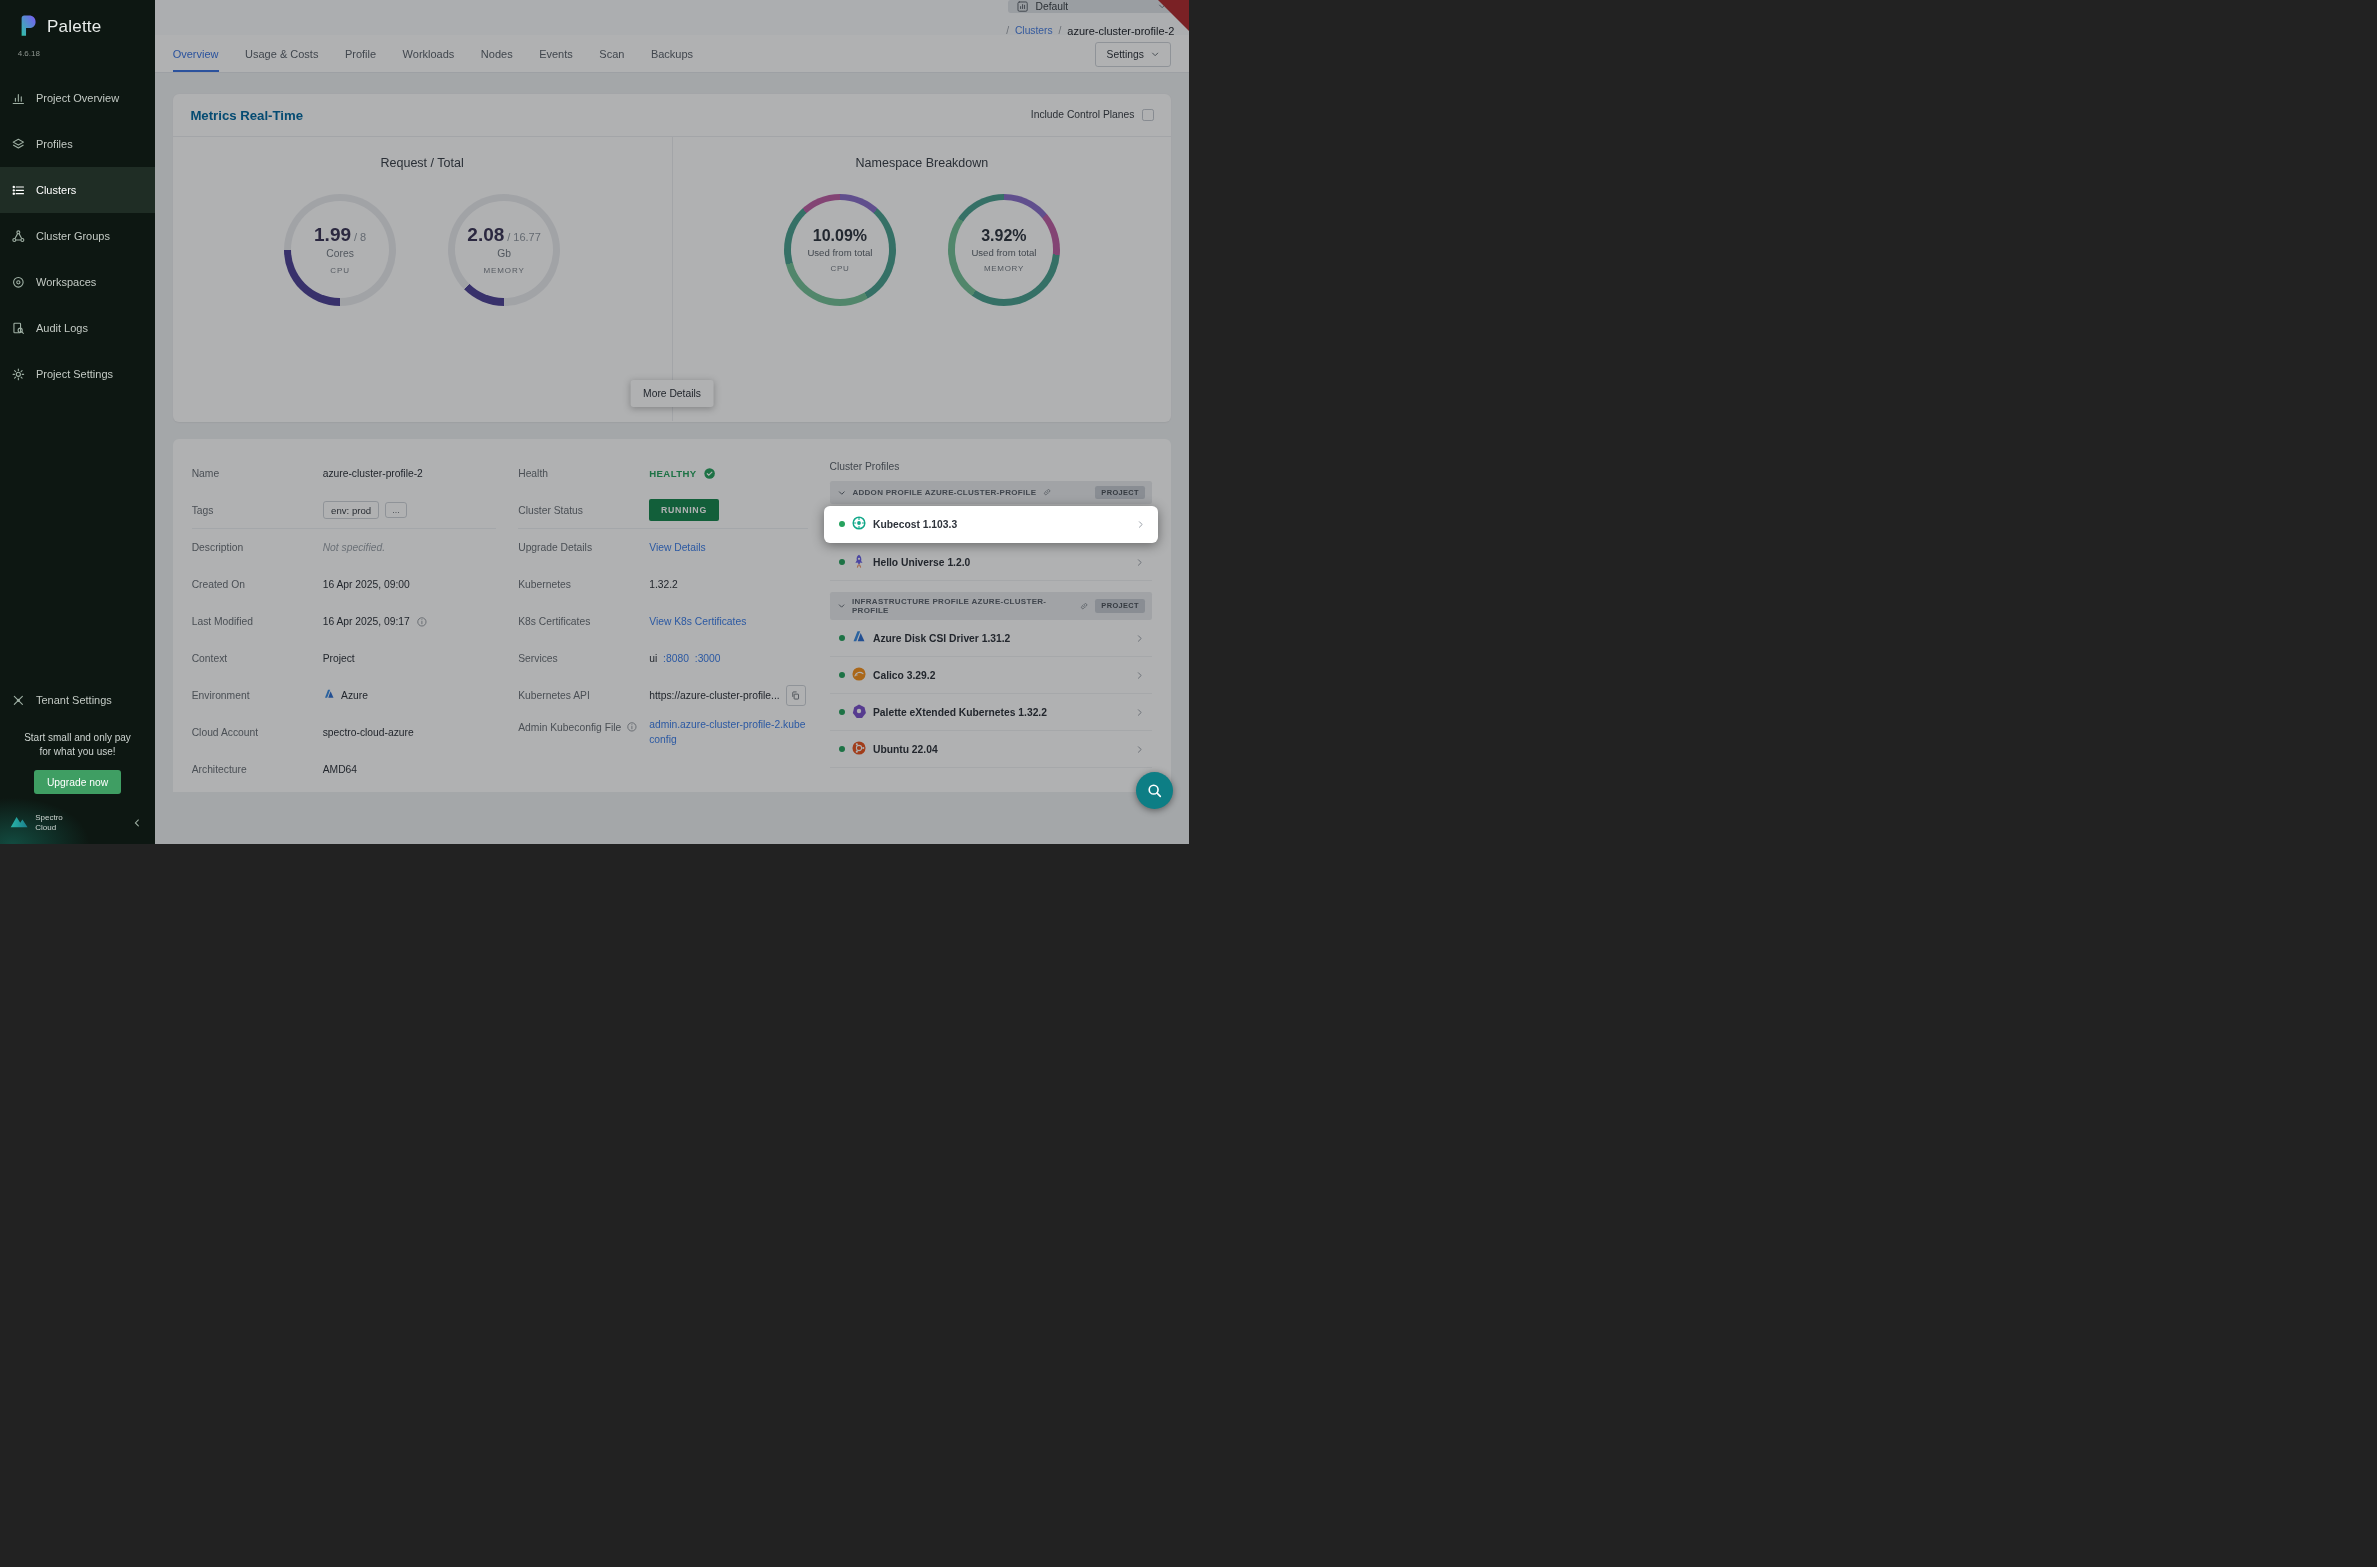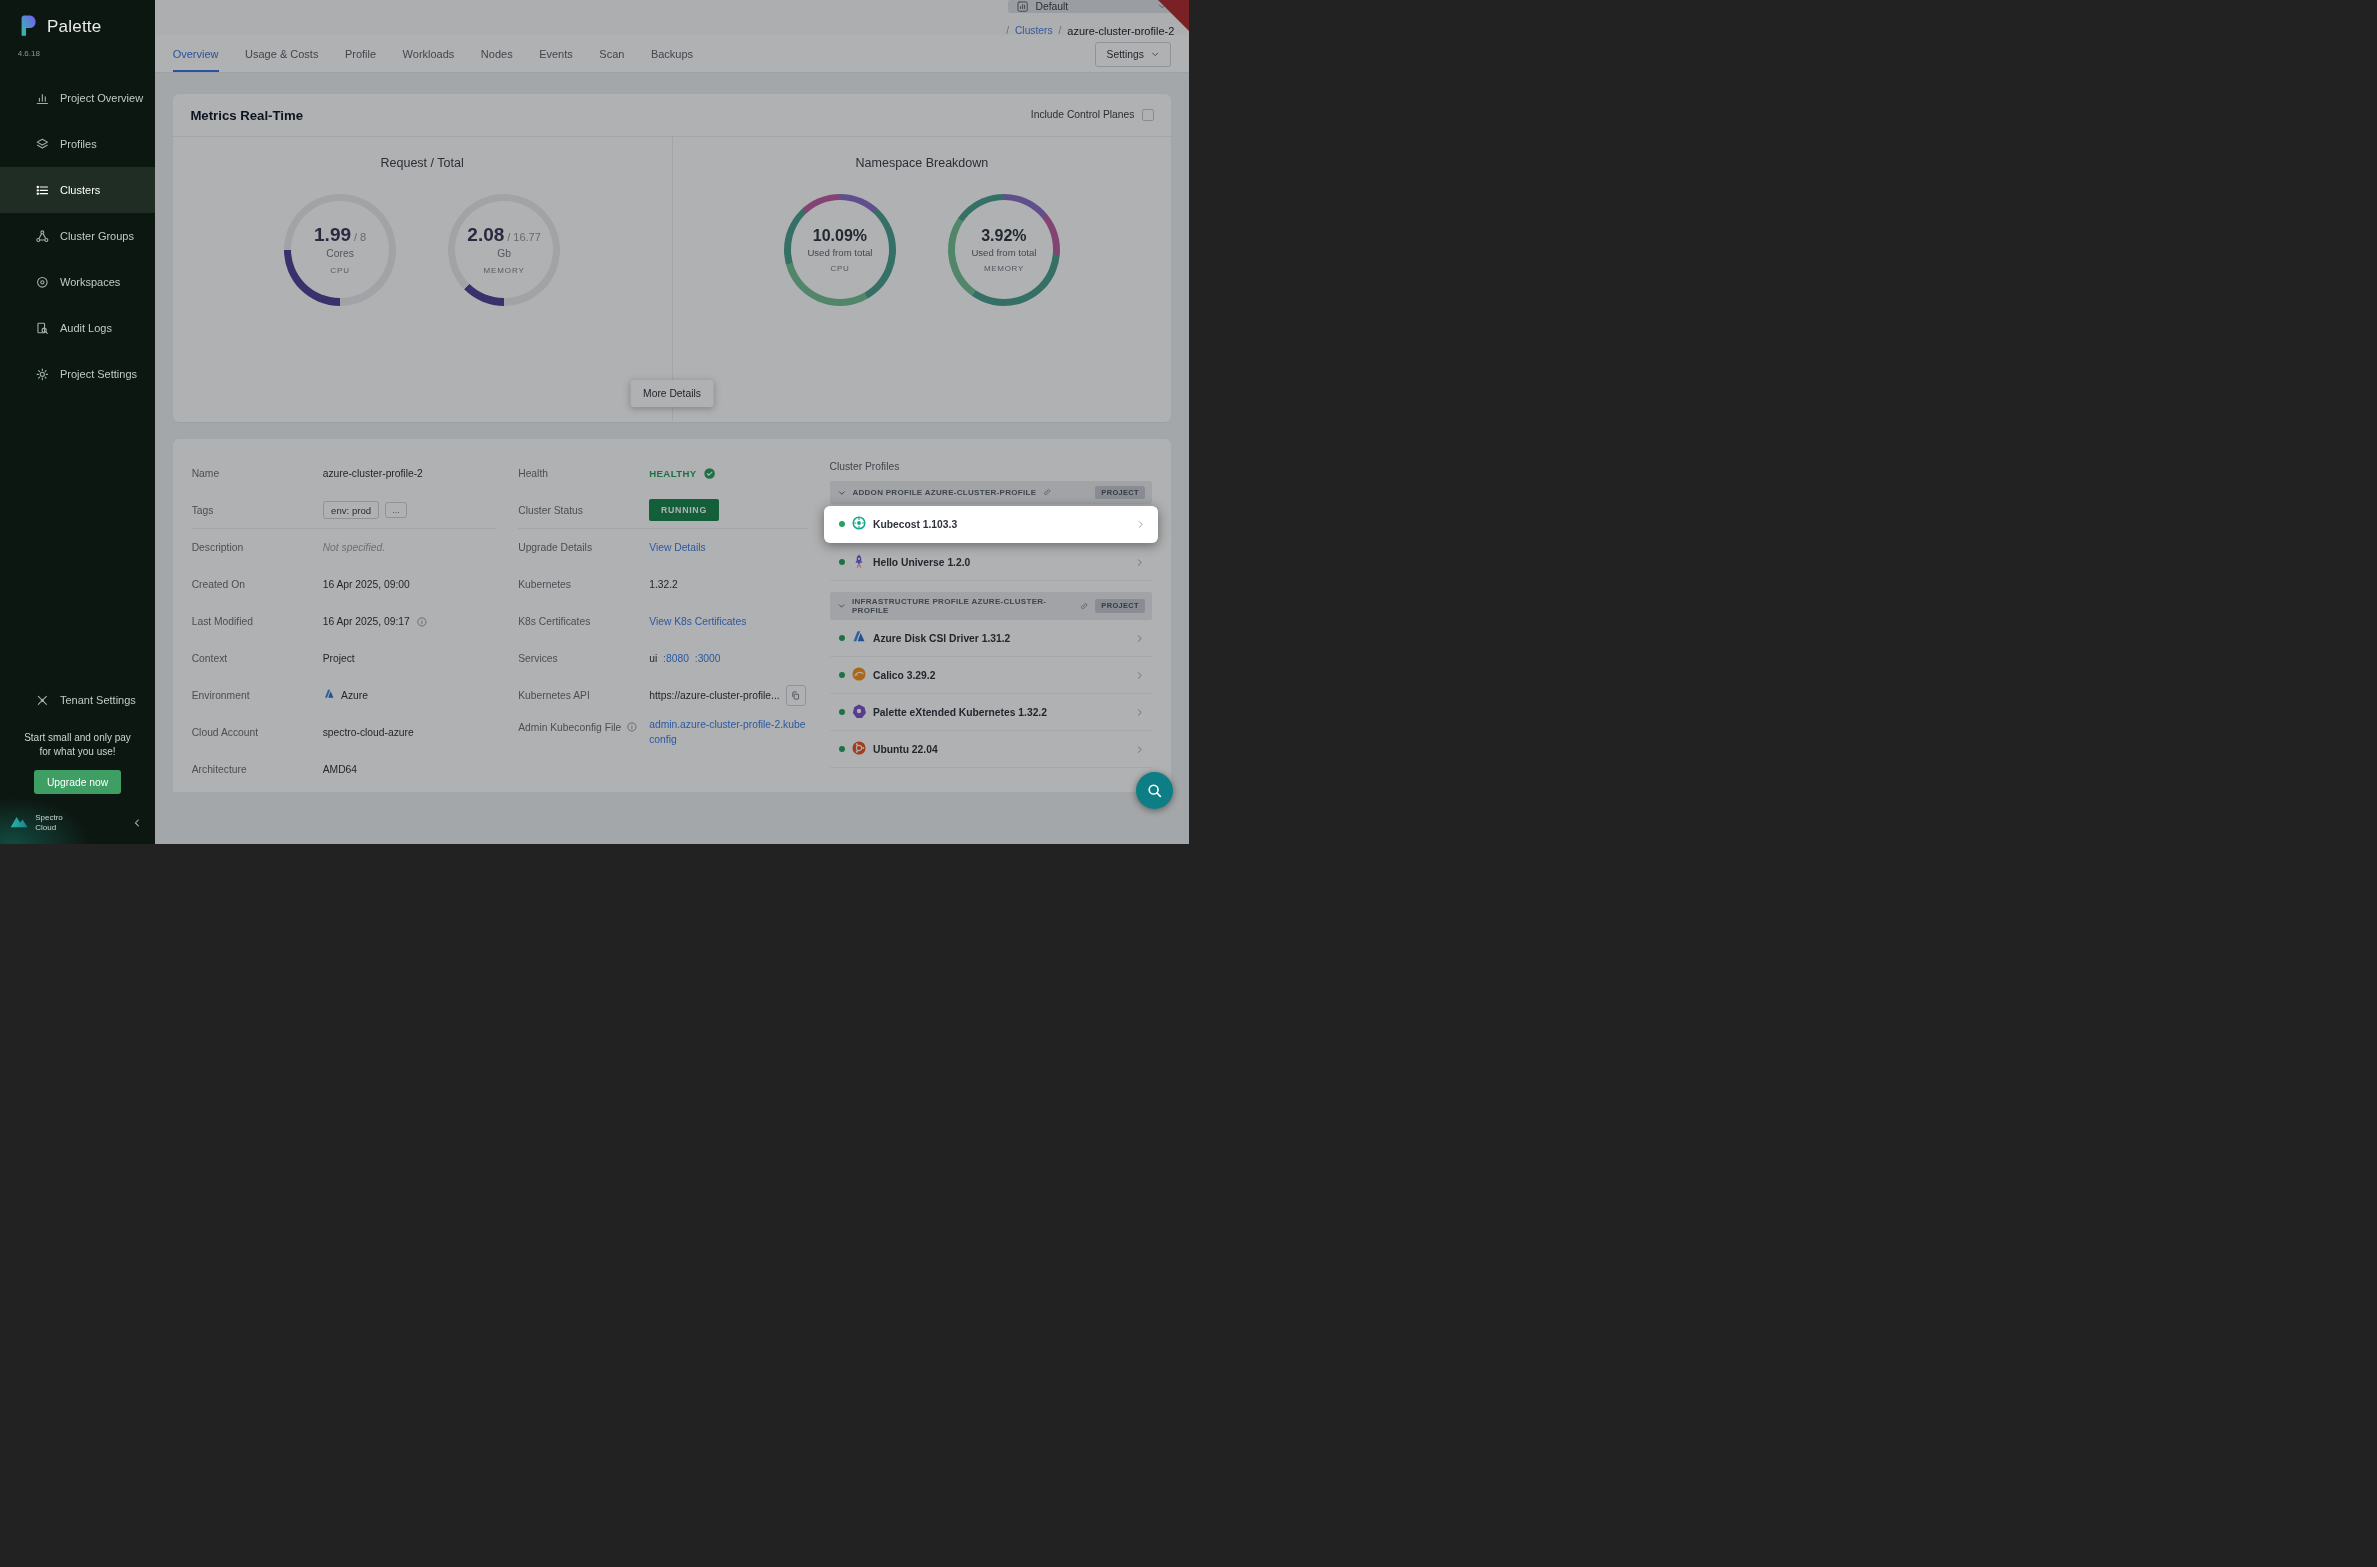--- a/index.html
+++ b/index.html
@@ -18,21 +18,21 @@
     content:''; position:absolute; left:0; bottom:0; width:100%; height:103px;
     background:radial-gradient(110px 66px at 8% 100%, rgba(27,158,138,0.38), transparent 70%);
     pointer-events:none;
   }
   .brand-row { display:flex; align-items:center; gap:7.4px; padding:13.2px 0 0 14.7px; }
   .brand-text { font-size:17px; color:#e9edeb; font-weight:400; letter-spacing:0.2px; }
   .version { margin:7.4px 0 0 17.7px; font-size:8px; color:#8d958f; }
   .side-menu { margin-top:17.7px; }
   .side-item {
     height:46px; display:flex; align-items:center; gap:10.3px;
-    padding-left:35px; font-size:11px; color:#c3cac4; cursor:pointer;
+    padding-left:11px; font-size:11px; color:#c3cac4; cursor:pointer;
   }
   .side-item svg { color:#9fb0a4; flex:0 0 14.7px; }
   .side-item.active { background:#1f2d25; color:#ffffff; }
   .side-item.active svg { color:#ffffff; }
   .side-bottom { margin-top:auto; position:relative; z-index:1; }
   .promo { font-size:10px; color:#cdd4d0; text-align:center; line-height:1.45; margin:7.4px 11.8px 10.3px; }
   .upgrade-btn {
     display:block; margin:0 auto 11.8px; background:#3f9e63; color:#fff; border:none;
     border-radius:2.9px; padding:6.6px 13.2px; font-size:10.3px; cursor:pointer;
     font-family:"Liberation Sans", sans-serif;
@@ -86,21 +86,21 @@
   }
 
   .content { position:absolute; top:74px; left:0; right:0; bottom:0; overflow:hidden; padding:20px 17.7px 0; }
 
   
   .metrics-card { background:#fff; border-radius:5.9px; height:328px; position:relative; box-shadow:0 0.7px 1.5px rgba(0,0,0,0.05); }
   .metrics-head {
     display:flex; justify-content:space-between; align-items:center;
     padding:0 17.7px; height:43px; border-bottom:0.7px solid #eceef1;
   }
-  .metrics-title { font-size:13.2px; font-weight:700; color:#0f172a; }
+  .metrics-title { font-size:13.2px; font-weight:700; color:#0369a1; }
   .icp { display:flex; align-items:center; gap:7.4px; font-size:10.3px; color:#3a3f46; }
   .checkbox { width:11.8px; height:11.8px; border:1.1px solid #c3c8cf; border-radius:2.2px; background:#fff; cursor:pointer; }
   .metrics-body { display:flex; height:284px; }
   .half { flex:1; padding-top:19px; display:flex; flex-direction:column; align-items:center; }
   .half.left { border-right:0.7px solid #eceef1; }
   .half-title { font-size:12.5px; color:#3a4049; margin-bottom:23.6px; }
   .gauges { display:flex; gap:52px; }
 
   .gauge { width:112px; height:112px; position:relative; display:flex; align-items:center; justify-content:center; }
   .gauge-ring { position:absolute; inset:0; border-radius:50%; }

